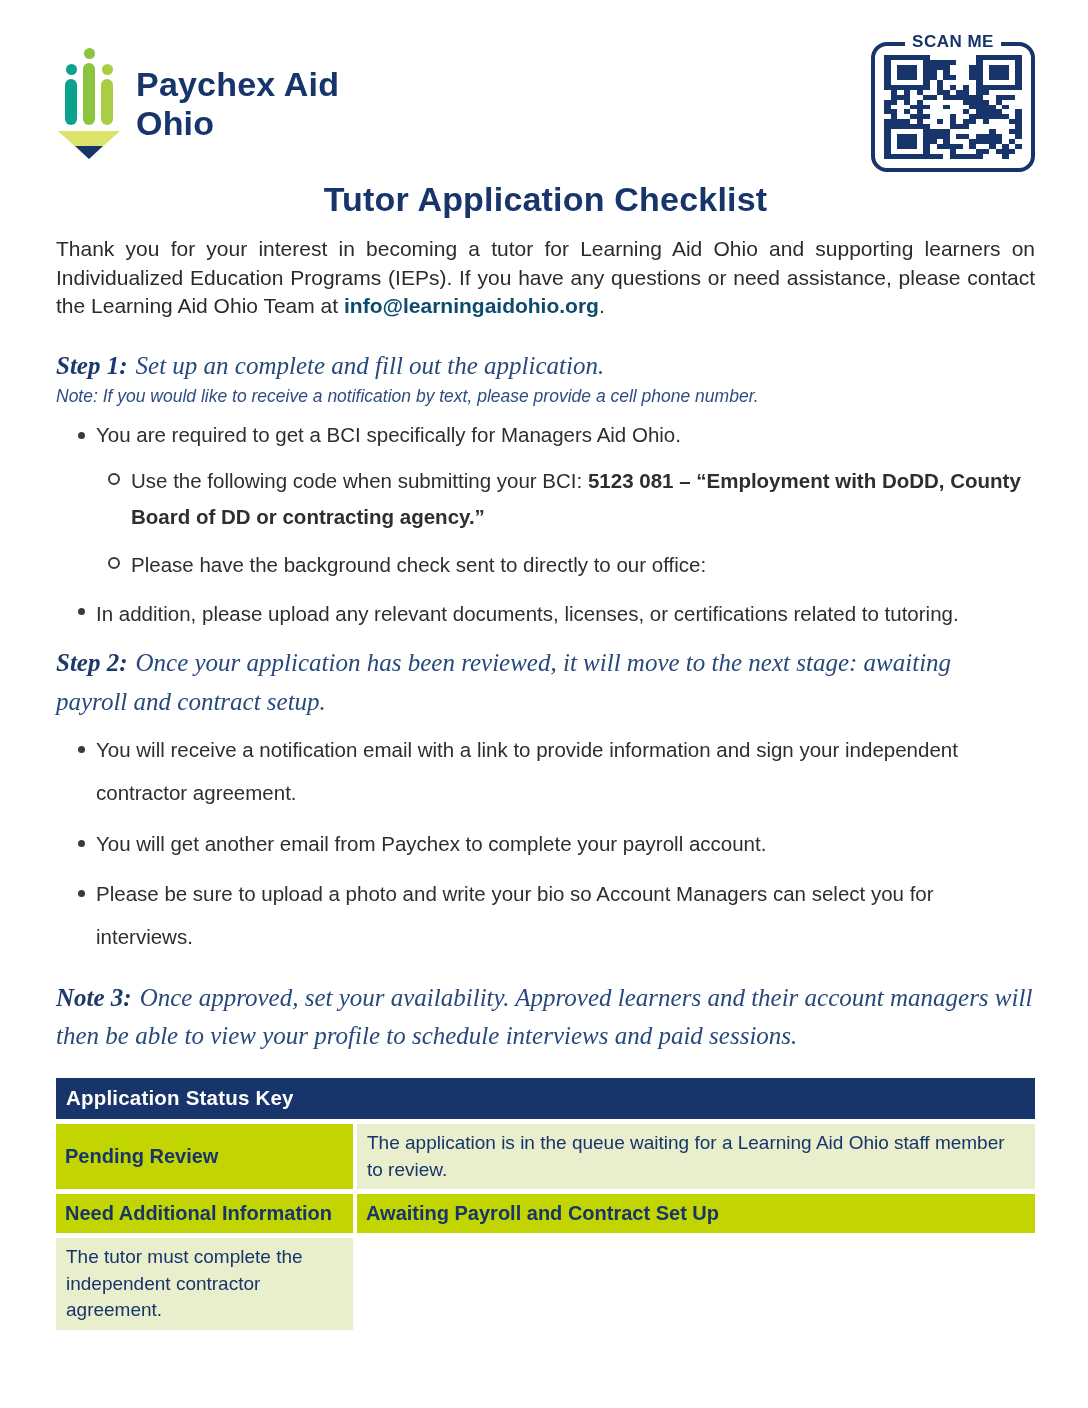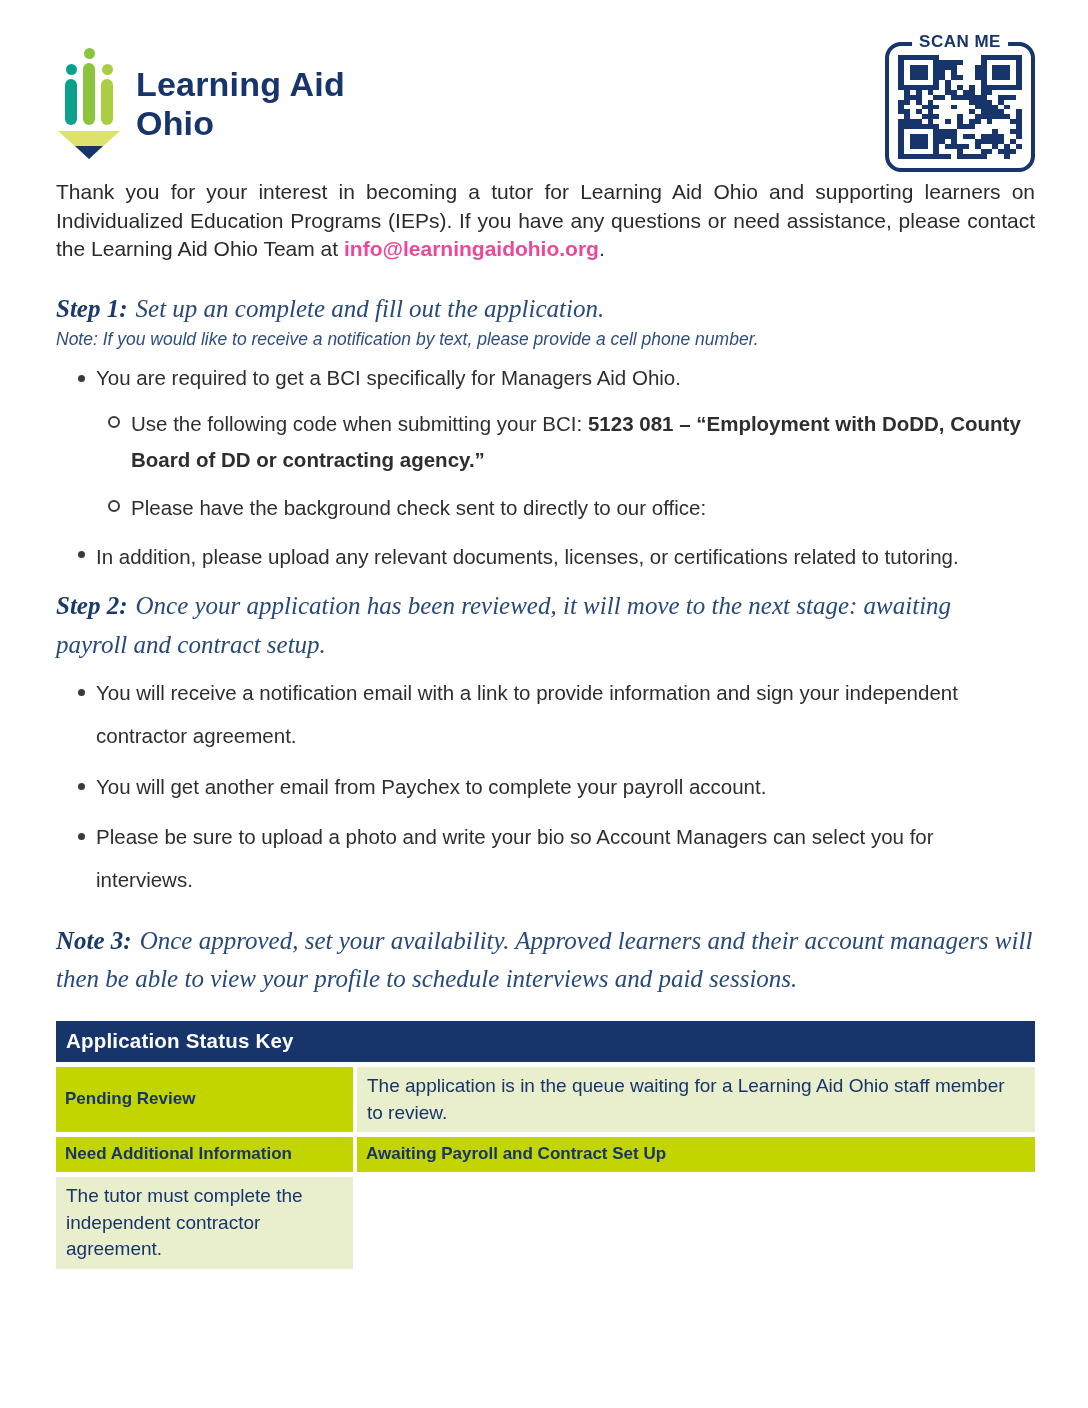--- a/index.html
+++ b/index.html
@@ -24,33 +24,33 @@
   .pcol.teal  .pdot{background:var(--teal);}  .pcol.teal  .pbar{height:46px;background:var(--teal);}
   .pcol.green .pdot{background:var(--green);} .pcol.green .pbar{height:62px;background:var(--green);}
   .pcol.lgreen .pdot{background:var(--light-green);} .pcol.lgreen .pbar{height:46px;background:var(--light-green);}
   .tip-wrap{position:relative;width:62px;height:28px;margin-top:6px;}
   .tri{position:absolute;left:0;top:0;width:62px;height:28px;background:var(--tip);
        clip-path:polygon(0 0,100% 0,50% 100%);}
   .tri-tip{position:absolute;left:50%;transform:translateX(-50%);top:15px;width:28px;height:13px;
        background:var(--navy);clip-path:polygon(0 0,100% 0,50% 100%);}
   .wordmark{color:var(--navy);font-weight:bold;font-size:34px;line-height:1.12;letter-spacing:.2px;}
 
-  .qr-frame{position:relative;width:150px;height:130px;border:4px solid var(--navy);
+  .qr-frame{position:relative;width:164px;height:130px;border:4px solid var(--navy);
             border-radius:16px;margin-top:12px;}
   .qr-label{position:absolute;top:-14px;left:50%;transform:translateX(-50%);
             background:#fff;padding:0 7px;color:var(--navy);font-weight:bold;
             font-size:17px;letter-spacing:.5px;white-space:nowrap;}
   .qr-modules{position:absolute;inset:9px;display:grid;
               grid-template-columns:repeat(21,1fr);grid-template-rows:repeat(21,1fr);}
 
   
   .doc-title{text-align:center;color:var(--navy);font-weight:bold;font-size:34px;
              margin-top:2px;margin-bottom:16px;letter-spacing:.2px;}
   .intro{font-size:21px;line-height:1.36;text-align:justify;color:#2b2b2b;}
-  .intro b{color:#ec4899;}
+  .intro b{color:#0c4a6e;}
 
   
   .step-head{font-family:"Liberation Serif",serif;font-style:italic;color:var(--step-blue);
              font-size:25px;line-height:1.55;}
   .step-head .step-label{font-weight:bold;color:#1b3a6b;margin-right:8px;}
   .step1-head{margin-top:26px;}
   .step2-head{margin-top:14px;width:960px;}
   .step3-head{margin-top:20px;width:980px;}
   .note{font-style:italic;color:var(--note-blue);font-size:17.5px;margin-top:1px;}
 
@@ -73,21 +73,21 @@
   .address{margin-left:145px;margin-top:8px;font-size:20.5px;line-height:1.47;}
   .address .addr-name{font-weight:bold;color:#222;}
 
   
   .status-table{margin-top:22px;display:grid;grid-template-columns:297px 1fr;
                 gap:5px 4px;width:979px;}
   .status-table .th{grid-column:1 / -1;background:var(--navy);color:#fff;font-weight:bold;
                     font-size:20.5px;padding:8px 10px 9px;letter-spacing:.2px;}
   .cell{display:flex;}
   .cell.status{background:var(--chartreuse);color:var(--navy);font-weight:bold;
-               font-size:17px;padding:6px 4px 6px 9px;align-items:center;line-height:1.35;}
+               font-size:20px;padding:6px 4px 6px 9px;align-items:center;line-height:1.35;}
   .cell.desc{background:var(--pale);color:var(--navy);font-size:19px;
              padding:6px 10px;align-items:center;line-height:1.4;}
 </style>
 </head>
 <body>
 
 <div class="page">
 
   <div class="header">
     <div class="brand">
@@ -105,21 +105,21 @@
               <div class="pdot"></div>
               <div class="pbar"></div>
             </div>
         </div>
         <div class="tip-wrap">
           <div class="tri"></div>
             <div class="tri-tip"></div>
         </div>
       </div>
       <div class="wordmark">
-        <div>Learning Aid</div>
+        <div>Paychex Aid</div>
         <div>Ohio</div>
       </div>
     </div>
 
     <div class="qr-frame">
       <div class="qr-label">SCAN ME</div>
       <div class="qr-modules">
           <div style="background: var(--navy);"></div>
           <div style="background: var(--navy);"></div>
           <div style="background: var(--navy);"></div>
@@ -558,20 +558,21 @@
           <div></div>
           <div></div>
           <div></div>
           <div style="background: var(--navy);"></div>
           <div></div>
           <div></div>
         </div>
     </div>
   </div>
 
+  <div class="doc-title">Tutor Application Checklist</div>
 
   <p class="intro"><span>Thank you for your interest in becoming a tutor for Learning Aid Ohio and supporting learners on Individualized Education Programs (IEPs). If you have any questions or need assistance, please contact the Learning Aid Ohio Team at </span><b>info@learningaidohio.org</b><span>.</span></p>
 
   <div class="step-head step1-head"><span class="step-label">Step 1:</span><span>Set up an complete and fill out the application.</span></div>
   <div class="note">Note: If you would like to receive a notification by text, please provide a cell phone number.</div>
 
   <ul class="lvl1">
     <li>You are required to get a BCI specifically for Managers Aid Ohio.</li>
     <li class="no-marker">
       <ul class="lvl2">

